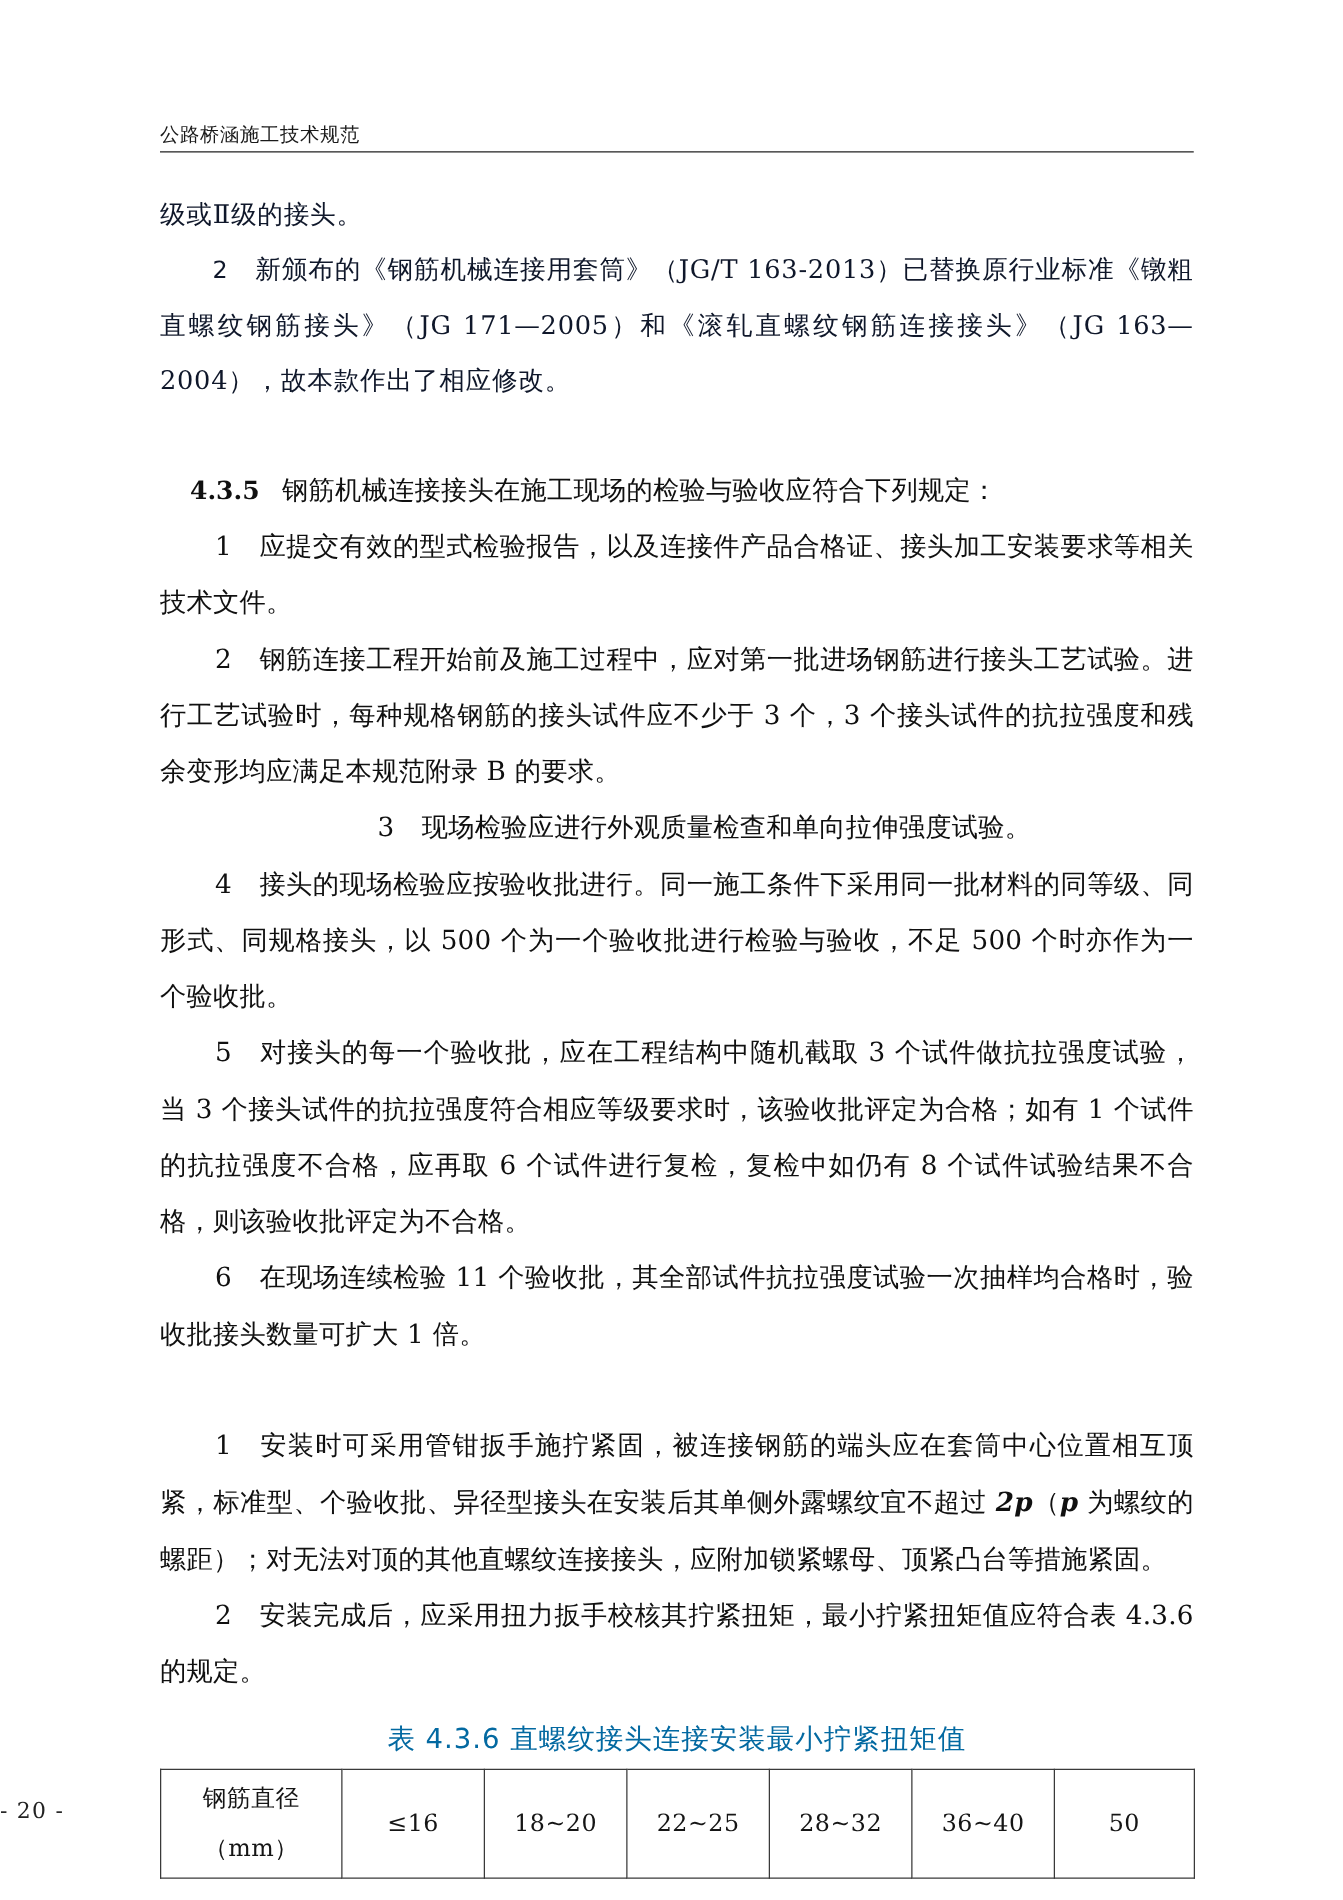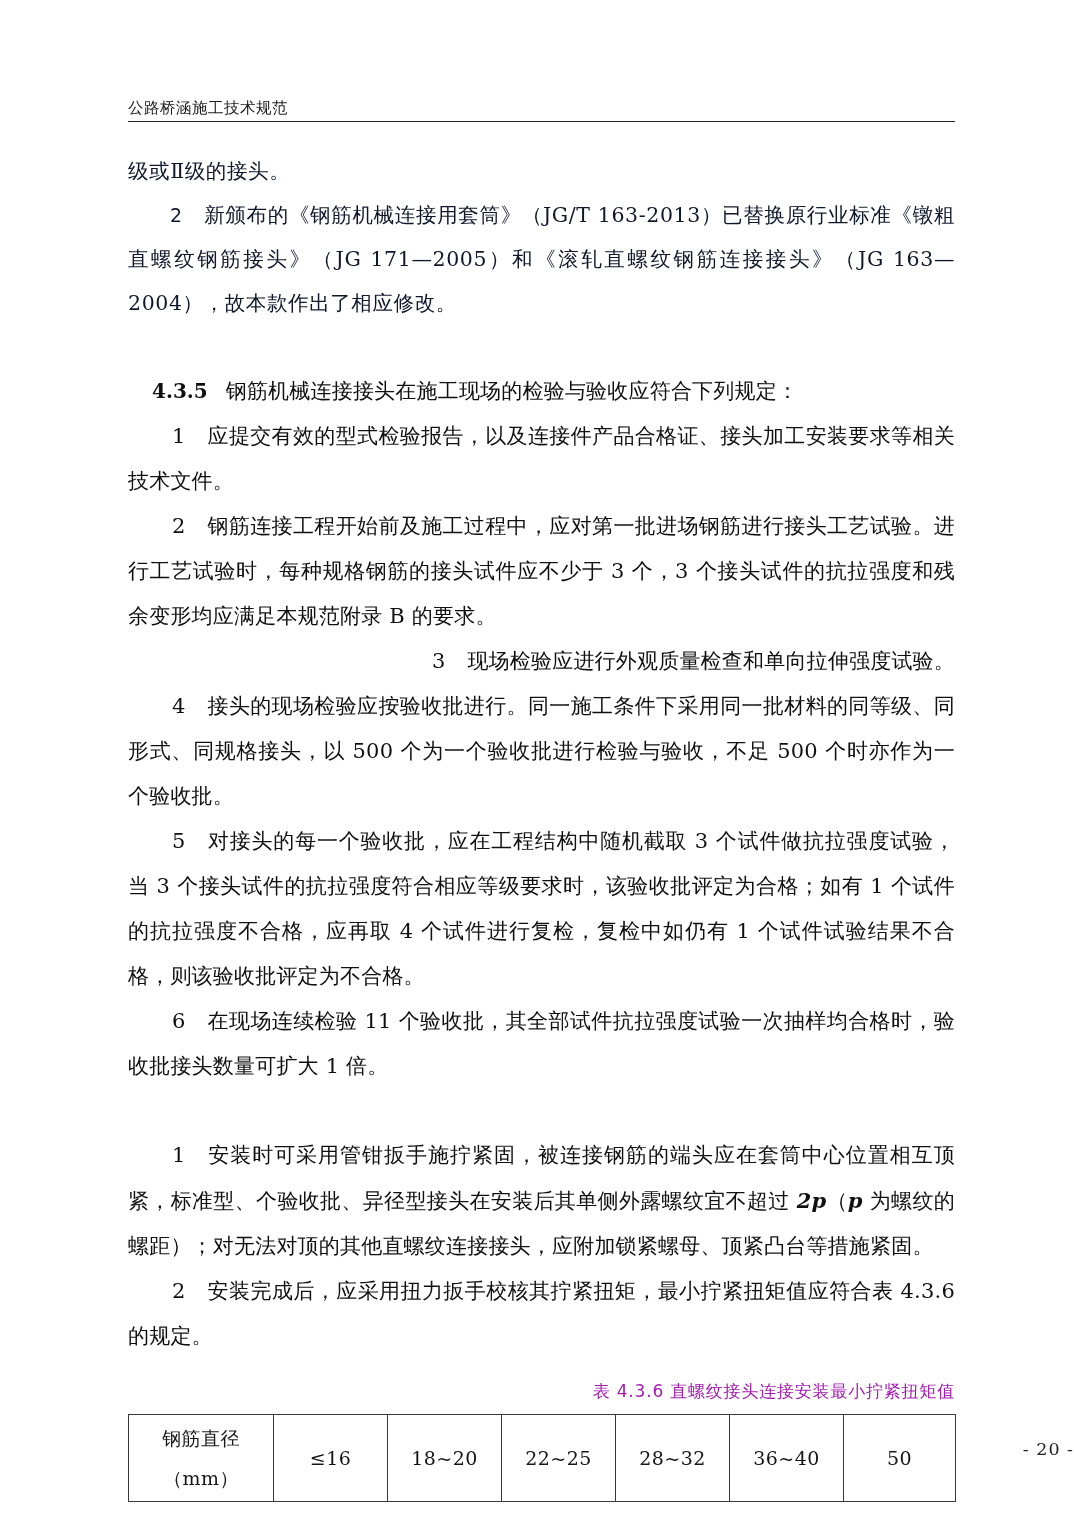--- a/index.html
+++ b/index.html
@@ -71,21 +71,21 @@
   
   .song {
     font-family: "DejaVu Serif", "Liberation Serif", serif;
     font-size: 21px;
     line-height: 45px;
     letter-spacing: 0.2px;
     text-align: justify;
     text-justify: inter-character;
     color: #101010;
   }
-  .song.nojustify { text-align: right; }
+  .song.nojustify { text-align: center; }
 
   .clause-no {
     font-weight: bold;
     font-family: "DejaVu Serif", "Liberation Serif", serif;
     font-size: 20px;
     letter-spacing: 0;
   }
   .ital {
     font-style: italic;
     font-family: "DejaVu Serif", "Liberation Serif", serif;
@@ -95,24 +95,24 @@
     font-family: "DejaVu Serif", "Liberation Serif", serif;
     letter-spacing: 0;
   }
 
   .gap-sm { height: 16px; }
   .gap-lg { height: 44px; }
 
   
   .table-caption {
     font-family: "DejaVu Sans", "Liberation Sans", sans-serif;
-    font-size: 17px;
-    text-align: right;
+    font-size: 22px;
+    text-align: center;
     letter-spacing: 0.8px;
-    color: #a21caf;
+    color: #0369a1;
     line-height: 32px;
   }
   table.torque {
     border-collapse: collapse;
     width: 827px;
     table-layout: fixed;
     margin-top: 7px;
   }
   table.torque td {
     border: 1.4px solid #3a3a3a;
@@ -131,21 +131,21 @@
   }
   table.torque td .l2 { display: block; }
   table.torque td.val { font-size: 19px; }
 
   
   .footer {
     position: absolute;
     left: 0;
     top: 1421px;
     width: 1074px;
-    text-align: right;
+    text-align: left;
     font-family: "DejaVu Serif", "Liberation Serif", serif;
     font-size: 17.5px;
     color: #222222;
     letter-spacing: 1px;
   }
 </style>
 </head>
 <body>
 
 <div class="page">
@@ -179,21 +179,21 @@
 
     <p class="song nojustify">
       <span style="display:inline-block;width:44px"></span><span class="lat">3</span><span style="display:inline-block;width:22px"></span><span>现场检验应进行外观质量检查和单向拉伸强度试验。</span>
     </p>
 
     <p class="song">
       <span style="display:inline-block;width:44px"></span><span class="lat">4</span><span style="display:inline-block;width:22px"></span><span>接头的现场检验应按验收批进行。同一施工条件下采用同一批材料的同等级、同形式、同规格接头，以 500 个为一个验收批进行检验与验收，不足 500 个时亦作为一个验收批。</span>
     </p>
 
     <p class="song">
-      <span style="display:inline-block;width:44px"></span><span class="lat">5</span><span style="display:inline-block;width:22px"></span><span>对接头的每一个验收批，应在工程结构中随机截取 3 个试件做抗拉强度试验，当 3 个接头试件的抗拉强度符合相应等级要求时，该验收批评定为合格；如有 1 个试件的抗拉强度不合格，应再取 4 个试件进行复检，复检中如仍有 1 个试件试验结果不合格，则该验收批评定为不合格。</span>
+      <span style="display:inline-block;width:44px"></span><span class="lat">5</span><span style="display:inline-block;width:22px"></span><span>对接头的每一个验收批，应在工程结构中随机截取 3 个试件做抗拉强度试验，当 3 个接头试件的抗拉强度符合相应等级要求时，该验收批评定为合格；如有 1 个试件的抗拉强度不合格，应再取 6 个试件进行复检，复检中如仍有 8 个试件试验结果不合格，则该验收批评定为不合格。</span>
     </p>
 
     <p class="song">
       <span style="display:inline-block;width:44px"></span><span class="lat">6</span><span style="display:inline-block;width:22px"></span><span>在现场连续检验 11 个验收批，其全部试件抗拉强度试验一次抽样均合格时，验收批接头数量可扩大 1 倍。</span>
     </p>
 
     <div class="gap-lg"></div>
 
 
     <p class="song">

